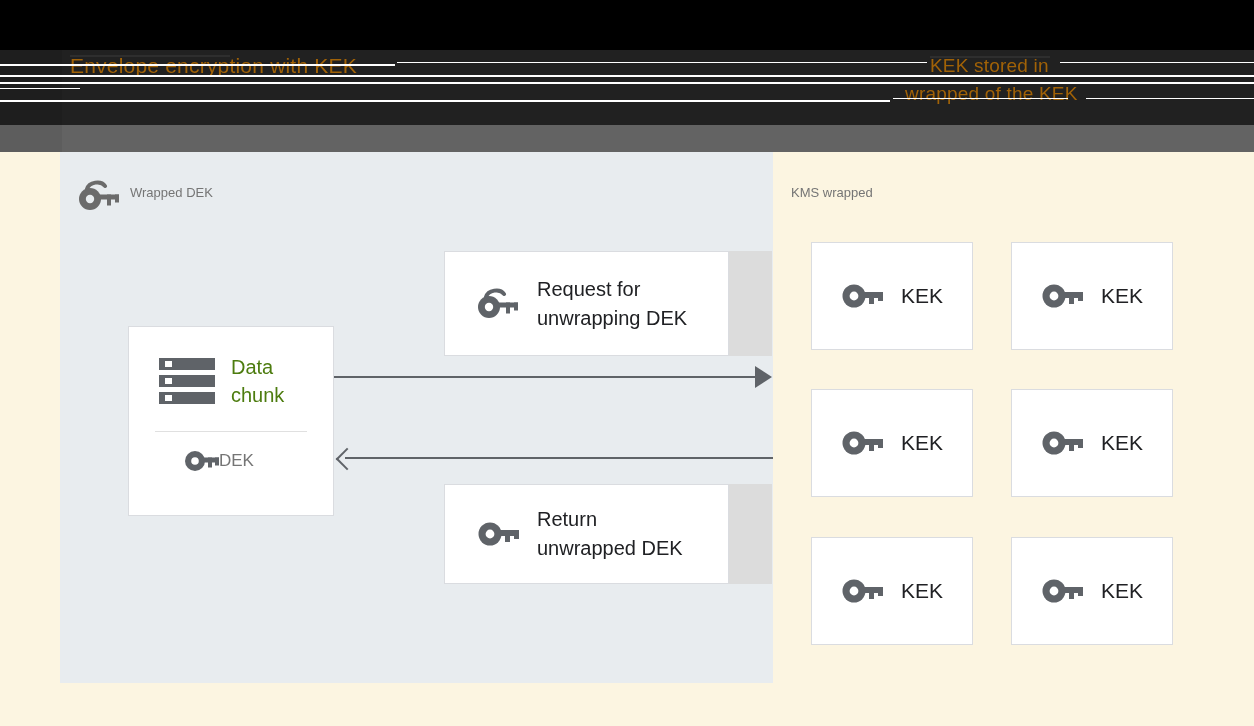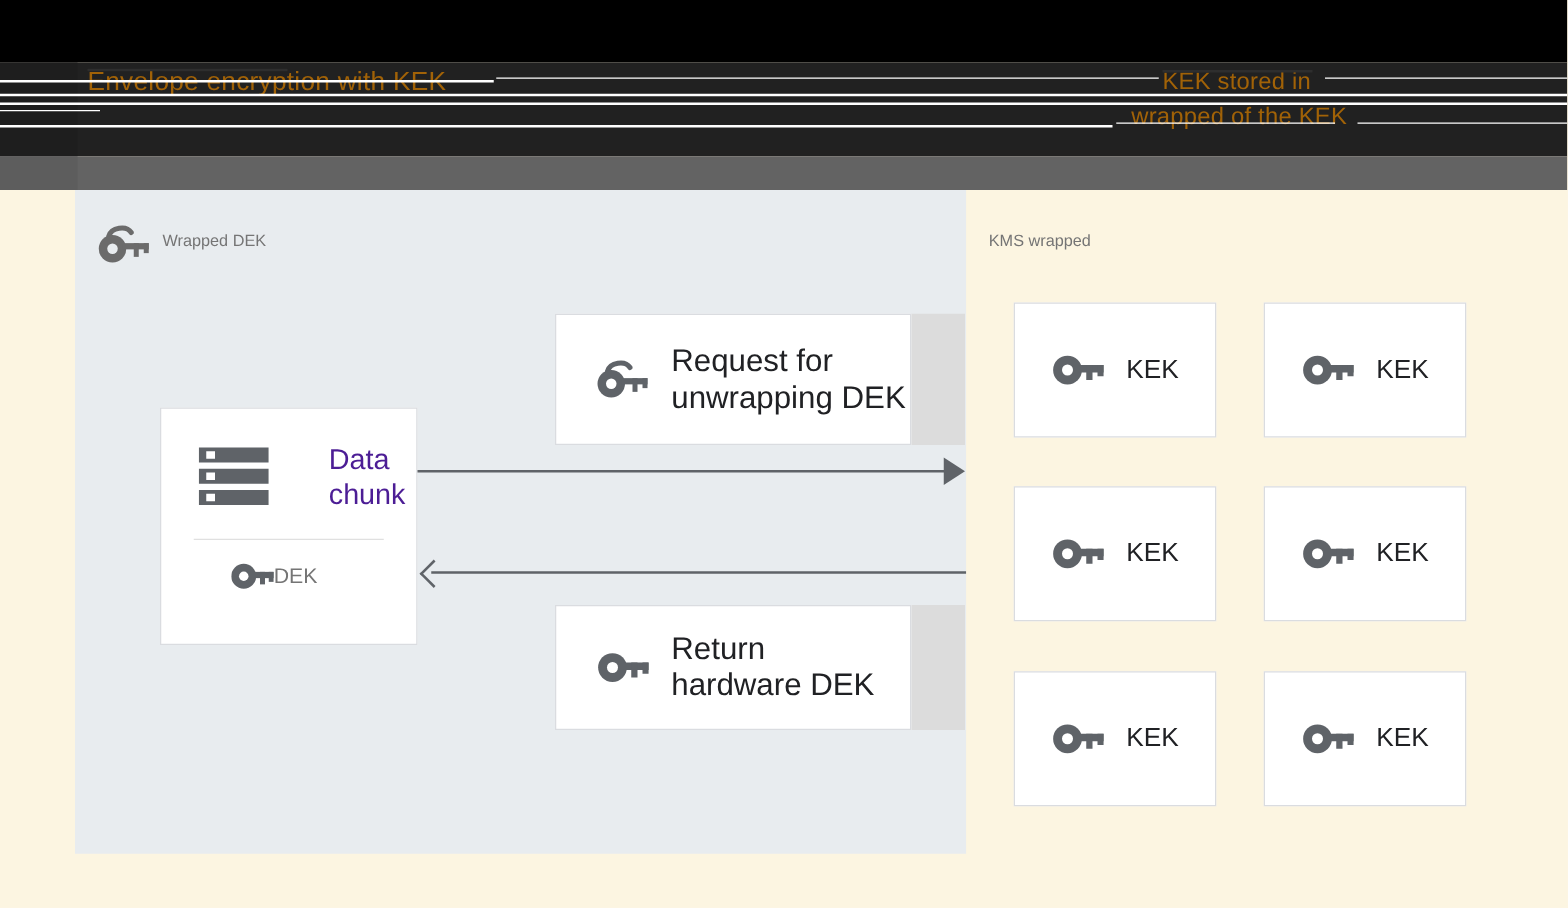--- a/index.html
+++ b/index.html
@@ -116,46 +116,45 @@
   .card-shadow {
     position: absolute;
     background: #dcdcdc;
   }
 
   .msg-card {
     padding-left: 32px;
     gap: 18px;
   }
   .msg-text {
-    font-size: 25px;
+    font-size: 20px;
     line-height: 29px;
     color: #202124;
     white-space: pre-line;
   }
 
   
   #card-data-chunk {
     left: 128px; top: 326px;
     width: 206px; height: 190px;
     flex-direction: column;
     align-items: stretch;
     justify-content: flex-start;
   }
   .chunk-top {
     display: flex;
     align-items: center;
     gap: 16px;
     padding: 26px 0 0 30px;
   }
   .chunk-label {
-    font-size: 23px;
+    font-size: 20px;
     line-height: 28px;
-    color: #4c1d95;
+    color: #4d7c0f;
     white-space: pre-line;
-    margin-left: 32px;
   }
   .chunk-divider {
     margin: 22px 26px 0 26px;
     height: 1px;
     background: #e0e0e0;
   }
   .chunk-bottom {
     display: flex;
     align-items: center;
     gap: 0;
@@ -304,21 +303,21 @@
     <span>
       <svg width="42" height="28" viewBox="0 0 42 28">
         <circle cx="13" cy="14" r="11.5" fill="#5f6368"></circle>
         <circle cx="13" cy="14" r="4.4" fill="#ffffff"></circle>
         <rect x="22" y="10" width="20" height="6" fill="#5f6368"></rect>
         <rect x="28" y="10" width="5" height="12" fill="#5f6368"></rect>
         <rect x="37" y="10" width="5" height="9" fill="#5f6368"></rect>
       </svg>
     </span>
     <span class="msg-text">Return
-hardware DEK</span>
+unwrapped DEK</span>
   </div>
 
   <div class="arrow-line" style="left:334px; top:376px; width:424px;"></div>
   <div class="arrow-head-right" style="left:755px; top:366px;"></div>
 
   <div class="arrow-line" style="left:345px; top:457px; width:428px;"></div>
   <div class="arrow-head-left-chevron" style="left:339px; top:451px;"></div>
 
   <div class="panel-right"></div>
   <div class="panel-heading right">KMS wrapped</div>

